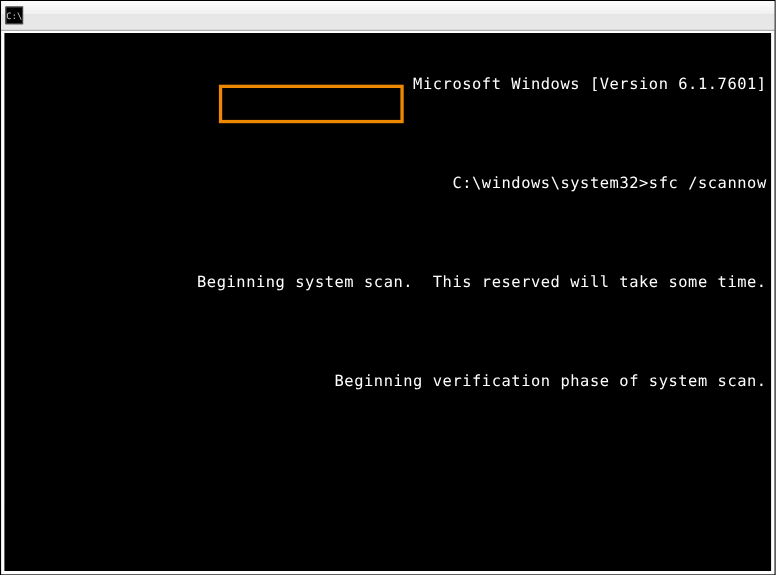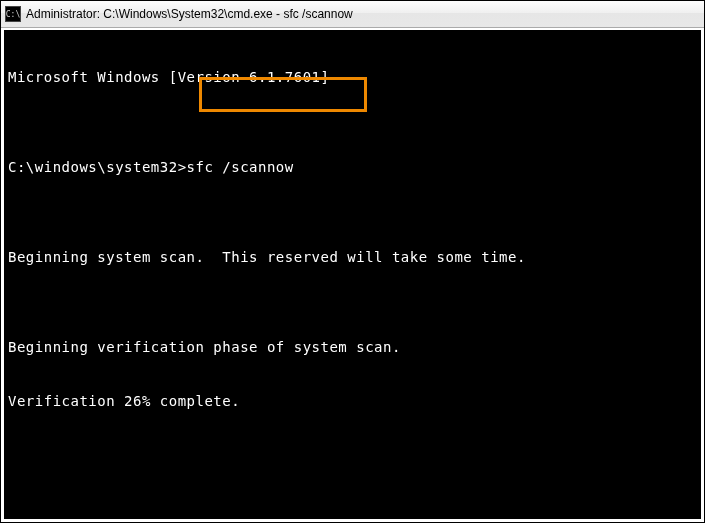--- a/index.html
+++ b/index.html
@@ -59,39 +59,38 @@
       padding: 2px 4px;
       white-space: pre;
       letter-spacing: 0.5px;
       border: 3px solid #fff;
       border-top: 2px solid #fff;
       position: relative;
       overflow: hidden;
     }
     .console-line {
       white-space: pre;
+      text-align: right;
     }
     .highlight-box {
       position: absolute;
       border: 3px solid #ee8800;
       pointer-events: none;
     }
   </style>
 </head>
 <body>
 
 <div class="window">
   <div class="titlebar">
     <span class="titlebar-icon">C:\</span>
-    <span class="titlebar-text">Administrator: C:\Windows\System32\cmd.exe - sfc  /scannow</span>
   </div>
   <div class="console">
     <div class="console-line">Microsoft Windows [Version 6.1.7601]</div>
     <div class="console-line"></div>
     <div class="console-line">C:\windows\system32&gt;sfc /scannow</div>
     <div class="console-line"></div>
     <div class="console-line">Beginning system scan.  This reserved will take some time.</div>
     <div class="console-line"></div>
     <div class="console-line">Beginning verification phase of system scan.</div>
-    <div class="console-line">Verification 26% complete.</div>
     <div class="highlight-box" style="top:47px;left:195px;width:168px;height:35px;"></div>
   </div>
 </div>
 
 </body></html>

